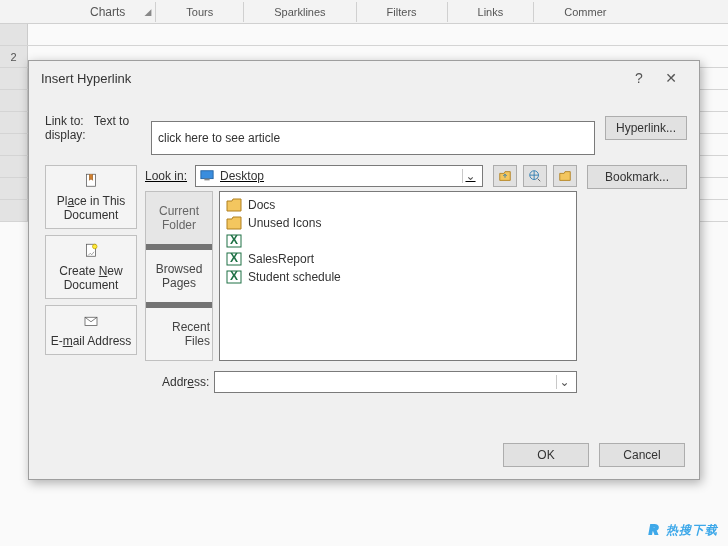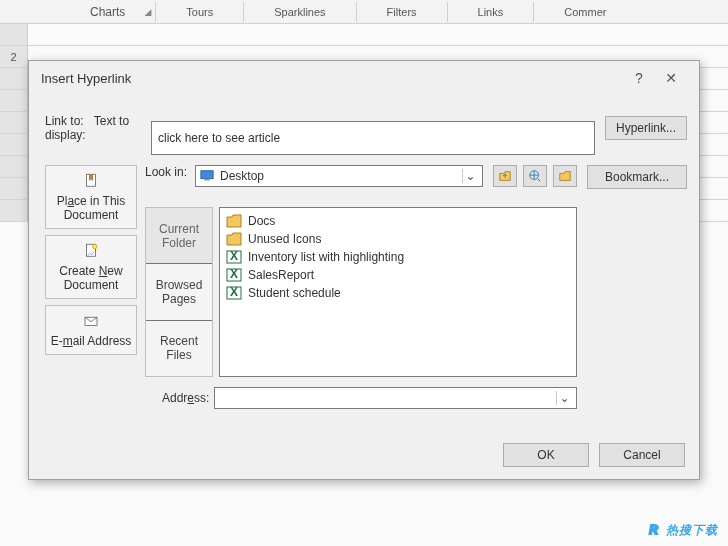--- a/index.html
+++ b/index.html
@@ -35,27 +35,27 @@
 .main-cols { display: flex; }
 
 
 .linkto { width: 92px; display: flex; flex-direction: column; gap: 6px; margin-right: 8px; }
 .linkto-item { border: 1px solid #c0c0c0; background: #f4f4f4; padding: 6px 4px; text-align: center; font-size: 11px; color: #333; }
 .linkto-item.highlight { outline: 5px solid #00ff33; outline-offset: -2px; background:#e8f4ff; border-color:#7aa7d0; }
 .linkto-icon { width: 18px; height: 18px; margin: 0 auto 4px; display: block; }
 
 
 .midnav { width: 68px; border: 1px solid #c0c0c0; background: #f4f4f4; display: flex; flex-direction: column; margin-right: 6px; }
-.midnav-item { flex: 1; display: flex; align-items: center; justify-content: center; text-align: center; font-size: 11px; color: #444; border-bottom: 1px solid #737373; padding: 4px 2px; }
+.midnav-item { flex: 1; display: flex; align-items: center; justify-content: center; text-align: center; font-size: 11px; color: #444; border-bottom: 6px solid #737373; padding: 4px 2px; }
 .midnav-item.active { background: #e6e6e6; color:#666; }
-.midnav-item:last-child { border-bottom: none; }
+.midnav-item:last-child { border-bottom: none; text-align: right; }
 
 .center-col { flex: 1; display: flex; flex-direction: column; }
 
-.lookin-row { display: flex; margin-bottom: 20px; }
+.lookin-row { display: flex; align-items: center; margin-bottom: 4px; text-decoration: underline; }
 .lookin-label { width: 50px; color:#333; }
 .combo { flex: 1; height: 22px; background: #fff; border: 1px solid #7a7a7a; display: flex; align-items: center; padding: 0 4px; }
 .combo-icon { width: 14px; height: 14px; margin-right: 6px; }
 .combo-text { flex: 1; color: #333; }
 .combo-arrow { width: 16px; text-align: center; color: #555; border-left: 1px solid #c8c8c8; }
 .tool-icons { display: flex; gap: 6px; margin-left: 10px; }
 .toolbtn { width: 24px; height: 22px; border: 1px solid #adadad; background: #e1e1e1; display:flex; align-items:center; justify-content:center; }
 
 .filelist { flex: 1; min-height: 170px; background: #fff; border: 1px solid #7a7a7a; padding: 4px 6px; overflow: auto; }
 .file-item { display: flex; align-items: center; height: 18px; color: #333; font-size: 12px; }
@@ -231,21 +231,20 @@
                 <svg class="file-icon" viewBox="0 0 16 14">
                     <path d="M1 3h5l1-2h8v12H1z" fill="#f3c65f" stroke="#b08020"></path>
                   </svg>
                 <span>Unused Icons</span>
               </div>
               <div class="file-item">
                 <svg class="file-icon" viewBox="0 0 16 14">
                     <rect x="1" y="1" width="14" height="12" fill="#fff" stroke="#1e7145"></rect>
                     <text x="8" y="10" text-anchor="middle" font-size="9" fill="#1e7145" font-weight="bold">X</text>
                   </svg>
-                <span>Inventory list with highlighting</span>
               </div>
               <div class="file-item">
                 <svg class="file-icon" viewBox="0 0 16 14">
                     <rect x="1" y="1" width="14" height="12" fill="#fff" stroke="#1e7145"></rect>
                     <text x="8" y="10" text-anchor="middle" font-size="9" fill="#1e7145" font-weight="bold">X</text>
                   </svg>
                 <span>SalesReport</span>
               </div>
               <div class="file-item">
                 <svg class="file-icon" viewBox="0 0 16 14">

